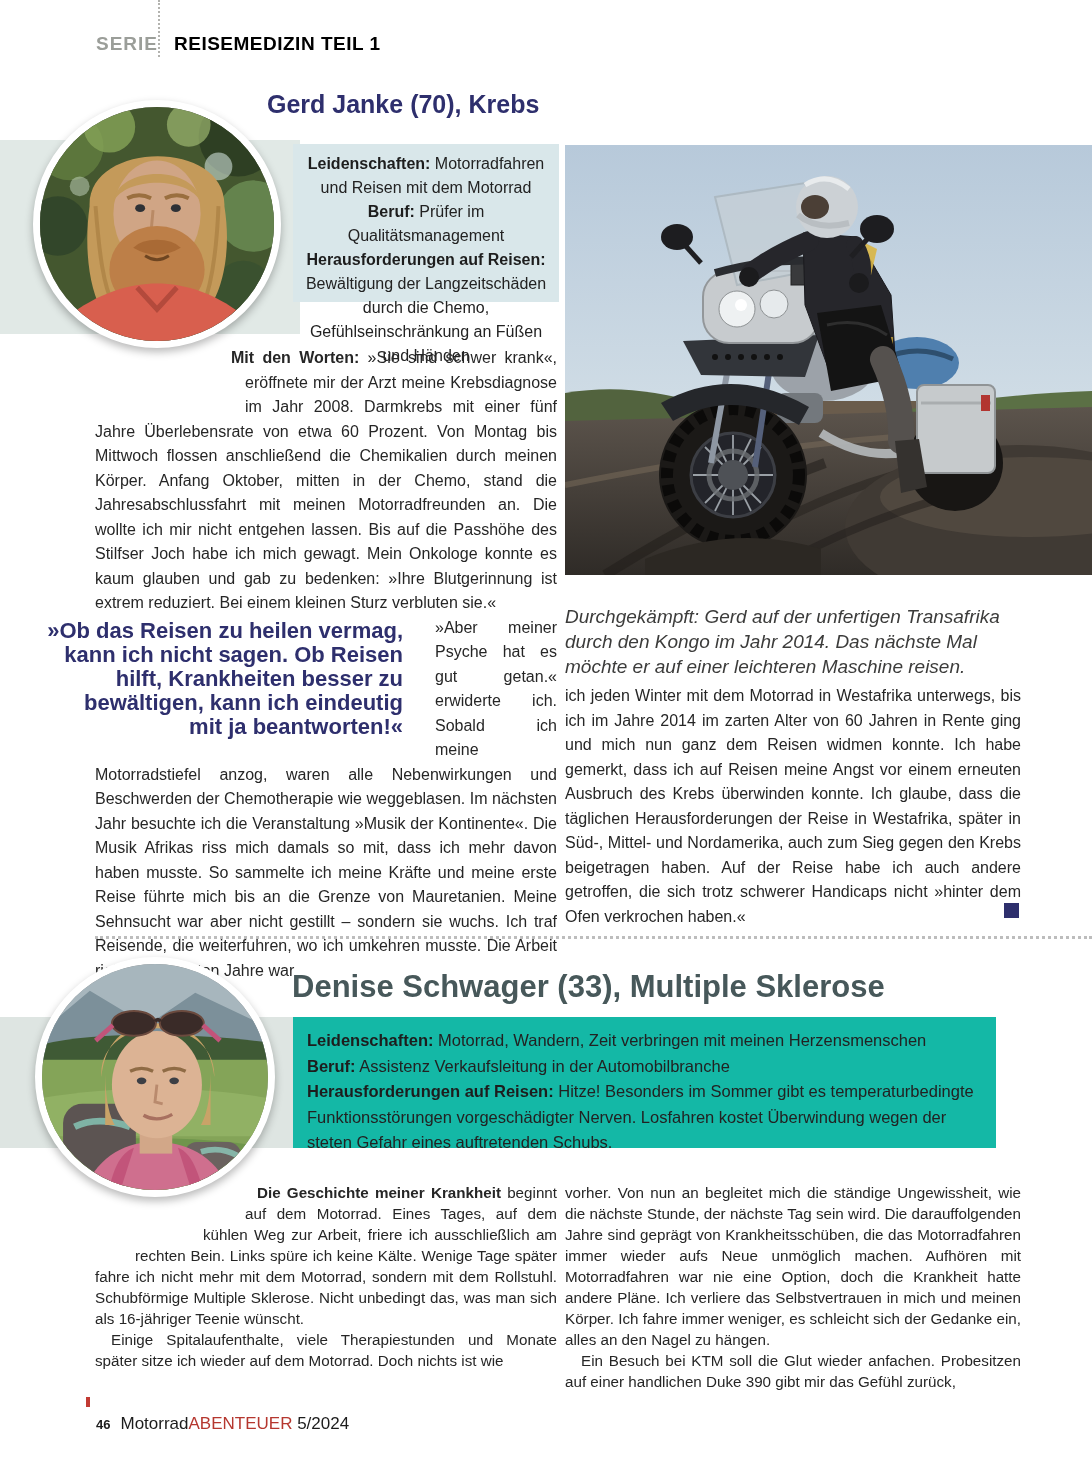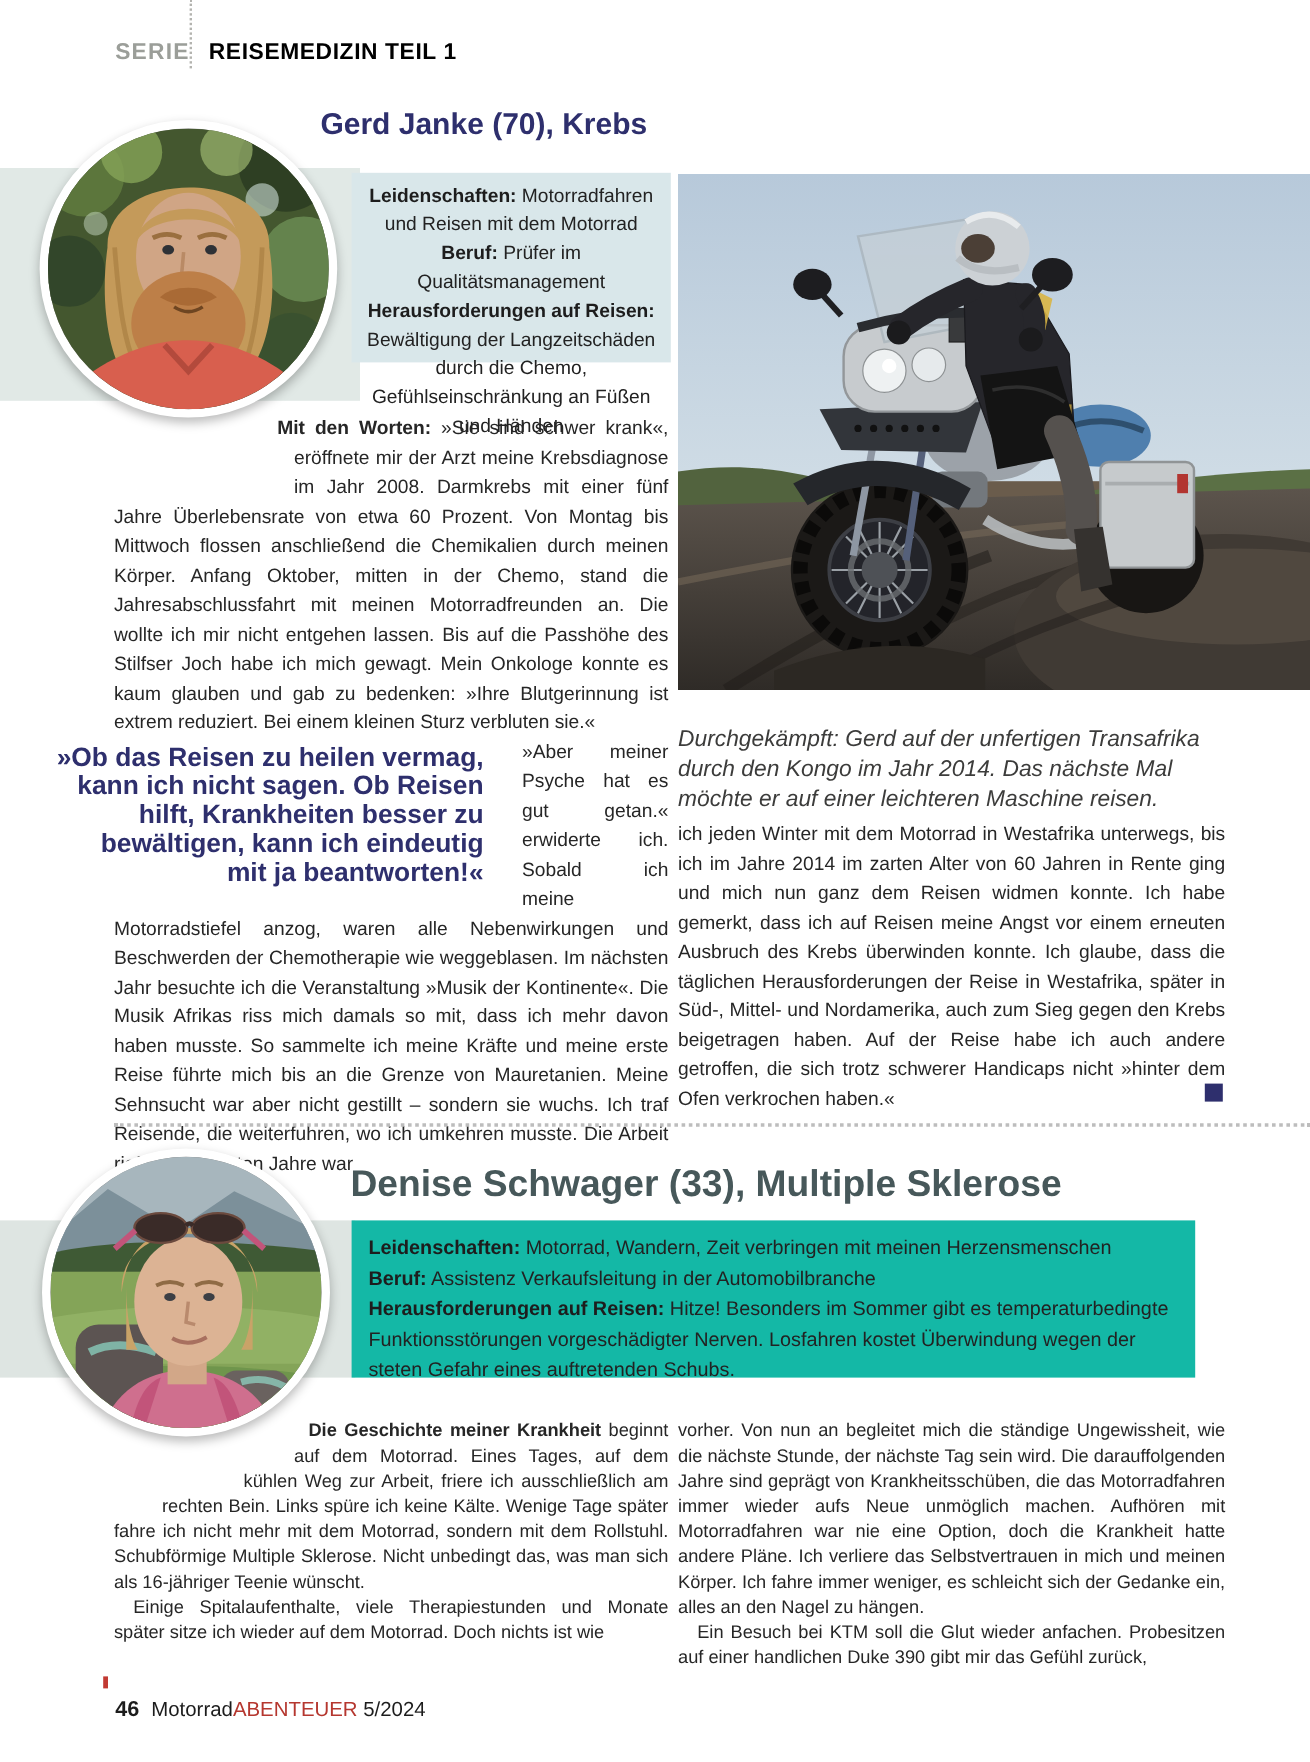--- a/index.html
+++ b/index.html
@@ -46,21 +46,21 @@
   .colTL p,.colTR p,.colBL p,.colBR p{margin:0;}
   .indent{text-indent:16px;}
   .fl{float:left;}
   .pullquote{float:left;width:358px;margin:3px 32px 22px -50px;text-align:right;
     font-size:22px;line-height:24px;font-weight:bold;color:#2e2f6d;}
   .endmark{position:absolute;left:1004px;top:903px;width:15px;height:15px;background:#2e2f6d;}
   
   .dotted-sep{position:absolute;left:95px;top:936px;width:997px;border-top:3px dotted #bdbdbd;}
   
   .footer{position:absolute;left:96px;top:1414px;font-size:17px;color:#1c1c1c;}
-  .footer .pnum{font-size:18px;font-weight:bold;margin-right:10px;}
+  .footer .pnum{font-size:13px;font-weight:bold;margin-right:10px;}
   .footer .red{color:#b5372f;}
   .red-tick{position:absolute;left:86px;top:1397px;width:4px;height:10px;background:#c23a33;}
 </style>
 </head>
 <body>
 
 <div class="page">
 
   <div class="series-label">SERIE</div>
   <div class="series-divider"></div>

